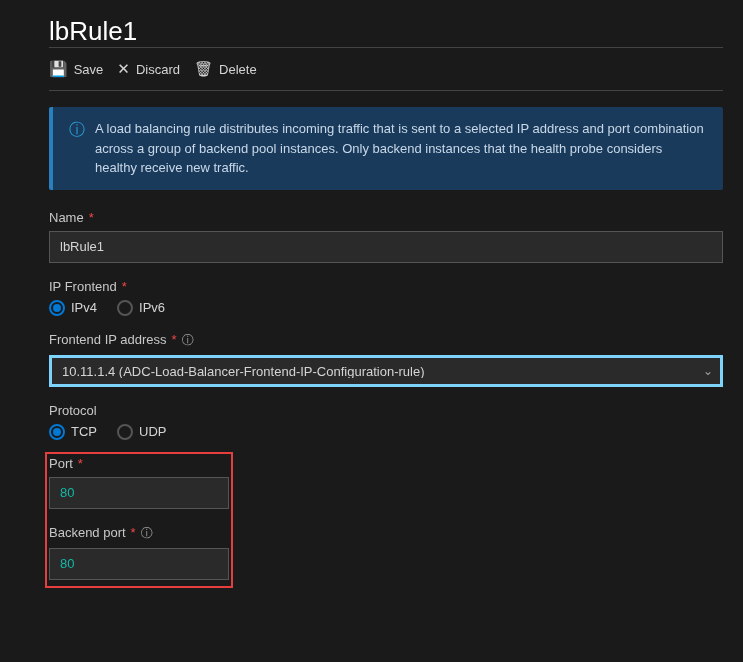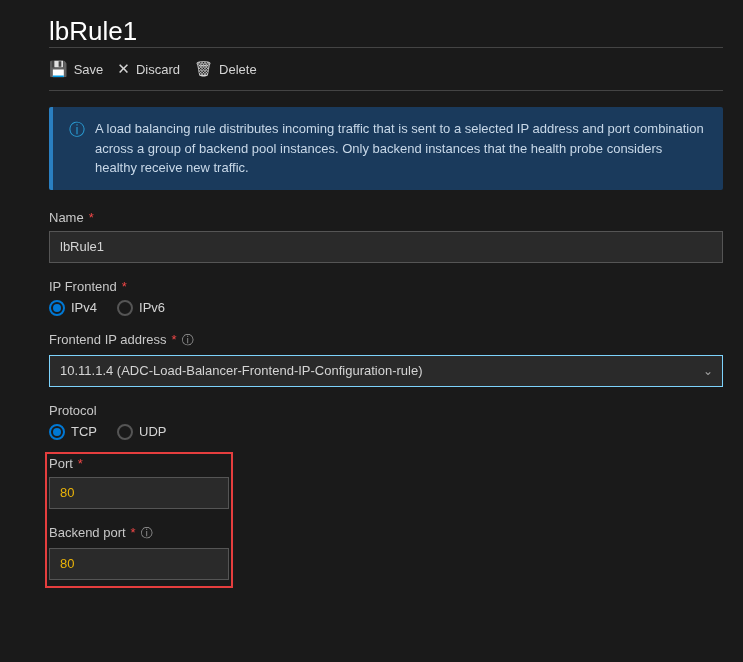--- a/index.html
+++ b/index.html
@@ -164,21 +164,21 @@
     }
 
     .select-wrapper {
       position: relative;
       width: 100%;
     }
 
     .form-select {
       width: 100%;
       background-color: #2a2a2a;
-      border: 1px solid #7dd3fc;
+      border: 3px solid #7dd3fc;
       color: #d4d4d4;
       padding: 6px 36px 6px 10px;
       font-size: 13px;
       font-family: inherit;
       height: 32px;
       appearance: none;
       outline: none;
       cursor: pointer;
     }
 
@@ -189,21 +189,21 @@
       transform: translateY(-50%);
       color: #a0a0a0;
       pointer-events: none;
       font-size: 12px;
     }
 
     .full-width-input {
       width: 100%;
       background-color: #2a2a2a;
       border: 1px solid #555;
-      color: #eab308;
+      color: #14b8a6;
       padding: 6px 10px;
       font-size: 13px;
       font-family: inherit;
       height: 32px;
       outline: none;
     }
 
     .two-col-row {
       display: flex;
       gap: 16px;

